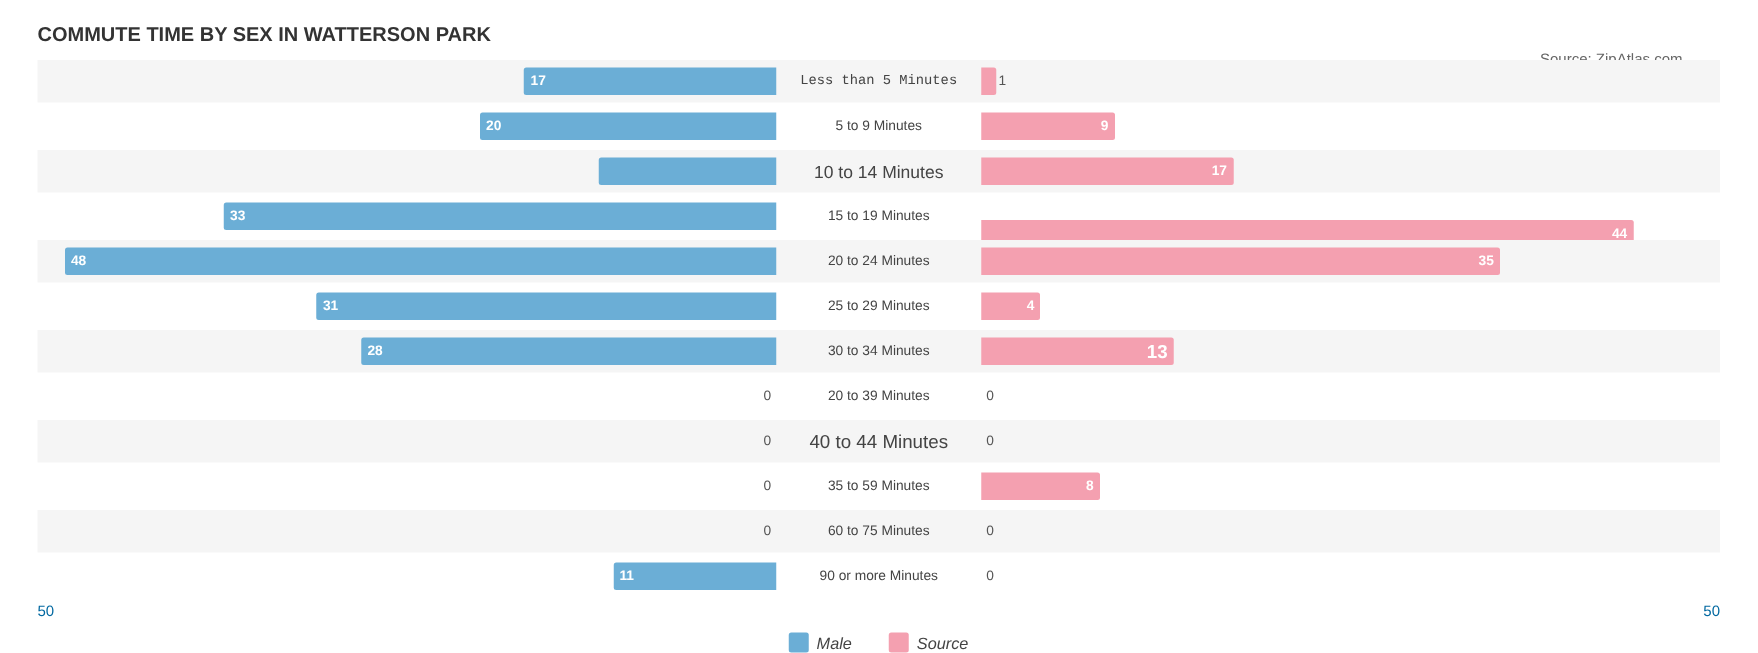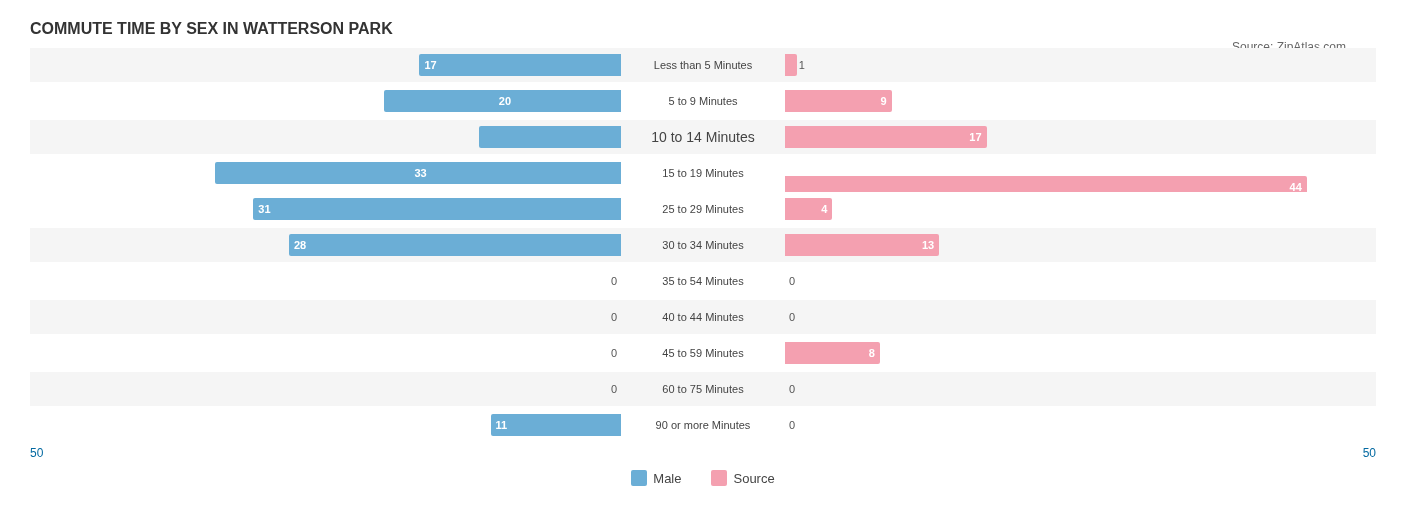--- a/index.html
+++ b/index.html
@@ -40,20 +40,21 @@
     .row:nth-child(even) {
       background: #fff;
     }
     .legend {
       display: flex;
       justify-content: center;
       gap: 30px;
       margin-top: 10px;
       font-size: 13px;
       color: #444;
+      font-style: italic;
     }
     .legend-item {
       display: flex;
       align-items: center;
       gap: 6px;
     }
     .legend-box {
       width: 16px;
       height: 16px;
       border-radius: 2px;
@@ -76,29 +77,29 @@
   <div class="chart-title">COMMUTE TIME BY SEX IN WATTERSON PARK</div>
   <div class="source">Source: ZipAtlas.com</div>
 
   <div class="chart-area" id="chart">
       <div class="row" style="background: rgb(245, 245, 245); display: flex; align-items: center; height: 34px; margin-bottom: 2px; position: relative;">
         <div style="width: 593px; display: flex; justify-content: flex-end; align-items: center; padding-right: 2px;">
           <div style="background: rgb(107, 174, 214); height: 22px; width: 201.62px; border-radius: 2px 0px 0px 2px; display: flex; align-items: center; justify-content: flex-start; position: relative;">
             <span style="font-size: 11px; color: rgb(255, 255, 255); font-weight: bold; padding-left: 5px;">17</span>
           </div>
         </div>
-        <div style="width: 160px; text-align: center; font-size: 11px; color: rgb(68, 68, 68); flex-shrink: 0;">Less than 5 Minutes</div>
+        <div style="width: 160px; text-align: center; font-size: 11px; color: rgb(68, 68, 68); flex-shrink: 0; font-family: Liberation Mono, monospace;">Less than 5 Minutes</div>
         <div style="width: 593px; display: flex; justify-content: flex-start; align-items: center; padding-left: 2px; position: relative;">
           <span style="font-size: 11px; color: rgb(85, 85, 85); position: absolute; left: 15.86px;">1</span>
           <div style="background: rgb(244, 160, 176); height: 22px; width: 11.86px; border-radius: 0px 2px 2px 0px; display: flex; align-items: center; justify-content: flex-start; position: relative;"></div>
         </div>
       </div>
       <div class="row" style="background: rgb(255, 255, 255); display: flex; align-items: center; height: 34px; margin-bottom: 2px; position: relative;">
         <div style="width: 593px; display: flex; justify-content: flex-end; align-items: center; padding-right: 2px;">
-          <div style="background: rgb(107, 174, 214); height: 22px; width: 237.2px; border-radius: 2px 0px 0px 2px; display: flex; align-items: center; justify-content: center; position: relative;">
+          <div style="background: rgb(107, 174, 214); height: 22px; width: 237.2px; border-radius: 2px 0px 0px 2px; display: flex; align-items: center; justify-content: flex-start; position: relative;">
             <span style="font-size: 11px; color: rgb(255, 255, 255); font-weight: bold; padding-left: 5px;">20</span>
           </div>
         </div>
         <div style="width: 160px; text-align: center; font-size: 11px; color: rgb(68, 68, 68); flex-shrink: 0;">5 to 9 Minutes</div>
         <div style="width: 593px; display: flex; justify-content: flex-start; align-items: center; padding-left: 2px; position: relative;">
           <div style="background: rgb(244, 160, 176); height: 22px; width: 106.74px; border-radius: 0px 2px 2px 0px; display: flex; align-items: center; justify-content: flex-end; position: relative;">
             <span style="font-size: 11px; color: rgb(255, 255, 255); font-weight: bold; padding-right: 5px;">9</span>
           </div>
         </div>
       </div>
@@ -110,31 +111,44 @@
         </div>
         <div style="width: 160px; text-align: center; font-size: 14px; color: rgb(68, 68, 68); flex-shrink: 0;">10 to 14 Minutes</div>
         <div style="width: 593px; display: flex; justify-content: flex-start; align-items: center; padding-left: 2px; position: relative;">
           <div style="background: rgb(244, 160, 176); height: 22px; width: 201.62px; border-radius: 0px 2px 2px 0px; display: flex; align-items: center; justify-content: flex-end; position: relative;">
             <span style="font-size: 11px; color: rgb(255, 255, 255); font-weight: bold; padding-right: 5px;">17</span>
           </div>
         </div>
       </div>
       <div class="row" style="background: rgb(255, 255, 255); display: flex; align-items: center; height: 34px; margin-bottom: 2px; position: relative;">
         <div style="width: 593px; display: flex; justify-content: flex-end; align-items: center; padding-right: 2px;">
-          <div style="background: rgb(107, 174, 214); height: 22px; width: 406px; border-radius: 2px 0px 0px 2px; display: flex; align-items: center; justify-content: center; position: relative;">
+          <div style="background: rgb(107, 174, 214); height: 22px; width: 442px; border-radius: 2px 0px 0px 2px; display: flex; align-items: center; justify-content: flex-start; position: relative;">
             <span style="font-size: 11px; color: rgb(255, 255, 255); font-weight: bold; padding-left: 5px;">33</span>
           </div>
         </div>
         <div style="width: 160px; text-align: center; font-size: 11px; color: rgb(68, 68, 68); flex-shrink: 0;">15 to 19 Minutes</div>
         <div style="width: 593px; display: flex; justify-content: flex-start; align-items: center; padding-left: 2px; position: relative; margin-top: 28px;">
           <div style="background: rgb(244, 160, 176); height: 22px; width: 521.84px; border-radius: 0px 2px 2px 0px; display: flex; align-items: center; justify-content: flex-end; position: relative;">
             <span style="font-size: 11px; color: rgb(255, 255, 255); font-weight: bold; padding-right: 5px;">44</span>
           </div>
         </div>
       </div>
+      <div class="row" style="background: rgb(245, 245, 245); display: flex; align-items: center; height: 34px; margin-bottom: 2px; position: relative;">
+        <div style="width: 593px; display: flex; justify-content: flex-end; align-items: center; padding-right: 2px;">
+          <div style="background: rgb(107, 174, 214); height: 22px; width: 569.28px; border-radius: 2px 0px 0px 2px; display: flex; align-items: center; justify-content: flex-start; position: relative;">
+            <span style="font-size: 11px; color: rgb(255, 255, 255); font-weight: bold; padding-left: 5px;">48</span>
+          </div>
+        </div>
+        <div style="width: 160px; text-align: center; font-size: 11px; color: rgb(68, 68, 68); flex-shrink: 0;">20 to 24 Minutes</div>
+        <div style="width: 593px; display: flex; justify-content: flex-start; align-items: center; padding-left: 2px; position: relative;">
+          <div style="background: rgb(244, 160, 176); height: 22px; width: 415.1px; border-radius: 0px 2px 2px 0px; display: flex; align-items: center; justify-content: flex-end; position: relative;">
+            <span style="font-size: 11px; color: rgb(255, 255, 255); font-weight: bold; padding-right: 5px;">35</span>
+          </div>
+        </div>
+      </div>
       <div class="row" style="background: rgb(255, 255, 255); display: flex; align-items: center; height: 34px; margin-bottom: 2px; position: relative;">
         <div style="width: 593px; display: flex; justify-content: flex-end; align-items: center; padding-right: 2px;">
           <div style="background: rgb(107, 174, 214); height: 22px; width: 367.66px; border-radius: 2px 0px 0px 2px; display: flex; align-items: center; justify-content: flex-start; position: relative;">
             <span style="font-size: 11px; color: rgb(255, 255, 255); font-weight: bold; padding-left: 5px; text-align: center;">31</span>
           </div>
         </div>
         <div style="width: 160px; text-align: center; font-size: 11px; color: rgb(68, 68, 68); flex-shrink: 0;">25 to 29 Minutes</div>
         <div style="width: 593px; display: flex; justify-content: flex-start; align-items: center; padding-left: 2px; position: relative;">
           <div style="background: rgb(244, 160, 176); height: 22px; width: 47.44px; border-radius: 0px 2px 2px 0px; display: flex; align-items: center; justify-content: flex-end; position: relative;">
             <span style="font-size: 11px; color: rgb(255, 255, 255); font-weight: bold; padding-right: 5px;">4</span>
@@ -143,47 +157,47 @@
       </div>
       <div class="row" style="background: rgb(245, 245, 245); display: flex; align-items: center; height: 34px; margin-bottom: 2px; position: relative;">
         <div style="width: 593px; display: flex; justify-content: flex-end; align-items: center; padding-right: 2px;">
           <div style="background: rgb(107, 174, 214); height: 22px; width: 332.08px; border-radius: 2px 0px 0px 2px; display: flex; align-items: center; justify-content: flex-start; position: relative;">
             <span style="font-size: 11px; color: rgb(255, 255, 255); font-weight: bold; padding-left: 5px;">28</span>
           </div>
         </div>
         <div style="width: 160px; text-align: center; font-size: 11px; color: rgb(68, 68, 68); flex-shrink: 0;">30 to 34 Minutes</div>
         <div style="width: 593px; display: flex; justify-content: flex-start; align-items: center; padding-left: 2px; position: relative;">
           <div style="background: rgb(244, 160, 176); height: 22px; width: 154.18px; border-radius: 0px 2px 2px 0px; display: flex; align-items: center; justify-content: flex-end; position: relative;">
-            <span style="font-size: 11px; color: rgb(255, 255, 255); font-weight: bold; padding-right: 5px;">13</span>
-          </div>
-        </div>
-      </div>
-      <div class="row" style="background: rgb(255, 255, 255); display: flex; align-items: center; height: 34px; margin-bottom: 2px; position: relative;">
-        <div style="width: 593px; display: flex; justify-content: flex-end; align-items: center; padding-right: 2px;">
-          <span style="font-size: 11px; color: rgb(85, 85, 85); padding-right: 4px;">0</span>
-        </div>
-        <div style="width: 160px; text-align: center; font-size: 11px; color: rgb(68, 68, 68); flex-shrink: 0;">35 to 54 Minutes</div>
-        <div style="width: 593px; display: flex; justify-content: flex-start; align-items: center; padding-left: 2px; position: relative;">
-          <span style="font-size: 11px; color: rgb(85, 85, 85); padding-left: 4px;">0</span>
-        </div>
-      </div>
-      <div class="row" style="background: rgb(245, 245, 245); display: flex; align-items: center; height: 34px; margin-bottom: 2px; position: relative;">
-        <div style="width: 593px; display: flex; justify-content: flex-end; align-items: center; padding-right: 2px;">
-          <span style="font-size: 11px; color: rgb(85, 85, 85); padding-right: 4px;">0</span>
-        </div>
-        <div style="width: 160px; text-align: center; font-size: 11px; color: rgb(68, 68, 68); flex-shrink: 0;">40 to 44 Minutes</div>
-        <div style="width: 593px; display: flex; justify-content: flex-start; align-items: center; padding-left: 2px; position: relative;">
-          <span style="font-size: 11px; color: rgb(85, 85, 85); padding-left: 4px;">0</span>
-        </div>
-      </div>
-      <div class="row" style="background: rgb(255, 255, 255); display: flex; align-items: center; height: 34px; margin-bottom: 2px; position: relative;">
-        <div style="width: 593px; display: flex; justify-content: flex-end; align-items: center; padding-right: 2px;">
-          <span style="font-size: 11px; color: rgb(85, 85, 85); padding-right: 4px;">0</span>
-        </div>
-        <div style="width: 160px; text-align: center; font-size: 11px; color: rgb(68, 68, 68); flex-shrink: 0;">45 to 59 Minutes</div>
+            <span style="font-size: 15px; color: rgb(255, 255, 255); font-weight: bold; padding-right: 5px;">13</span>
+          </div>
+        </div>
+      </div>
+      <div class="row" style="background: rgb(255, 255, 255); display: flex; align-items: center; height: 34px; margin-bottom: 2px; position: relative;">
+        <div style="width: 593px; display: flex; justify-content: flex-end; align-items: center; padding-right: 2px;">
+          <span style="font-size: 11px; color: rgb(85, 85, 85); padding-right: 4px;">0</span>
+        </div>
+        <div style="width: 160px; text-align: center; font-size: 11px; color: rgb(68, 68, 68); flex-shrink: 0;">20 to 39 Minutes</div>
+        <div style="width: 593px; display: flex; justify-content: flex-start; align-items: center; padding-left: 2px; position: relative;">
+          <span style="font-size: 11px; color: rgb(85, 85, 85); padding-left: 4px;">0</span>
+        </div>
+      </div>
+      <div class="row" style="background: rgb(245, 245, 245); display: flex; align-items: center; height: 34px; margin-bottom: 2px; position: relative;">
+        <div style="width: 593px; display: flex; justify-content: flex-end; align-items: center; padding-right: 2px;">
+          <span style="font-size: 11px; color: rgb(85, 85, 85); padding-right: 4px;">0</span>
+        </div>
+        <div style="width: 160px; text-align: center; font-size: 15px; color: rgb(68, 68, 68); flex-shrink: 0;">40 to 44 Minutes</div>
+        <div style="width: 593px; display: flex; justify-content: flex-start; align-items: center; padding-left: 2px; position: relative;">
+          <span style="font-size: 11px; color: rgb(85, 85, 85); padding-left: 4px;">0</span>
+        </div>
+      </div>
+      <div class="row" style="background: rgb(255, 255, 255); display: flex; align-items: center; height: 34px; margin-bottom: 2px; position: relative;">
+        <div style="width: 593px; display: flex; justify-content: flex-end; align-items: center; padding-right: 2px;">
+          <span style="font-size: 11px; color: rgb(85, 85, 85); padding-right: 4px;">0</span>
+        </div>
+        <div style="width: 160px; text-align: center; font-size: 11px; color: rgb(68, 68, 68); flex-shrink: 0;">35 to 59 Minutes</div>
         <div style="width: 593px; display: flex; justify-content: flex-start; align-items: center; padding-left: 2px; position: relative;">
           <div style="background: rgb(244, 160, 176); height: 22px; width: 94.88px; border-radius: 0px 2px 2px 0px; display: flex; align-items: center; justify-content: flex-end; position: relative;">
             <span style="font-size: 11px; color: rgb(255, 255, 255); font-weight: bold; padding-right: 5px;">8</span>
           </div>
         </div>
       </div>
       <div class="row" style="background: rgb(245, 245, 245); display: flex; align-items: center; height: 34px; margin-bottom: 2px; position: relative;">
         <div style="width: 593px; display: flex; justify-content: flex-end; align-items: center; padding-right: 2px;">
           <span style="font-size: 11px; color: rgb(85, 85, 85); padding-right: 4px;">0</span>
         </div>

